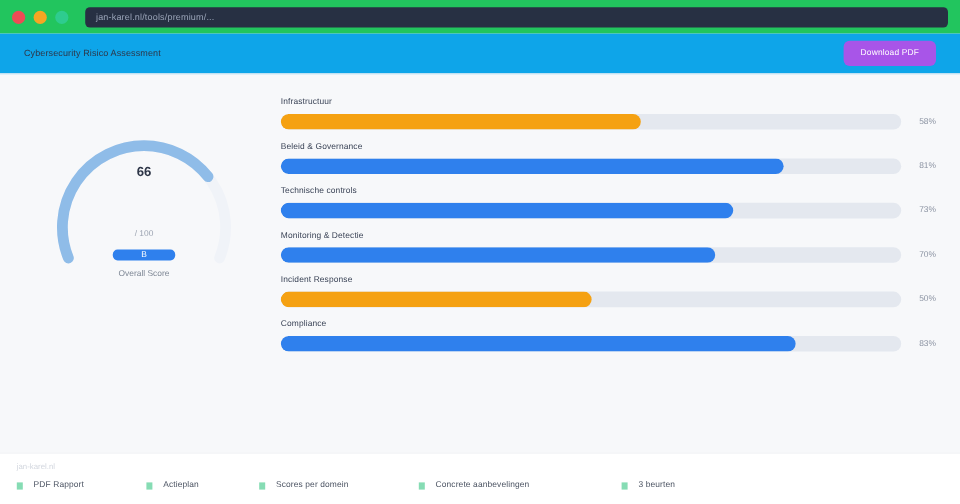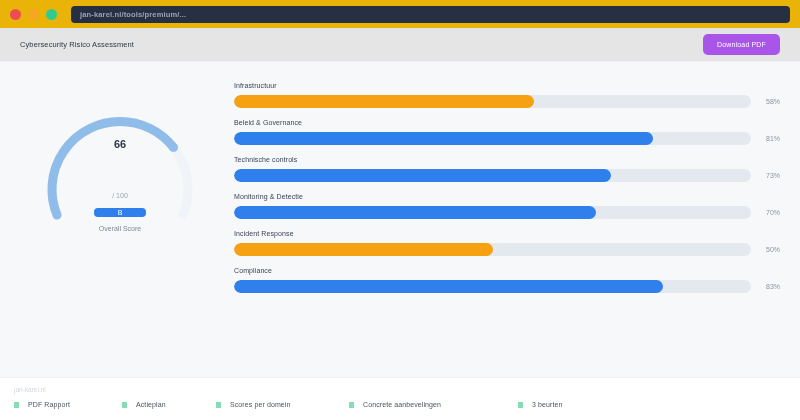--- a/index.html
+++ b/index.html
@@ -6,37 +6,37 @@
   html, body {
     width: 800px; height: 420px;
     font-family: "Liberation Sans", sans-serif;
     background: #ffffff;
     overflow: hidden;
   }
   .window { width: 800px; height: 420px; display: flex; flex-direction: column; }
 
   
   .titlebar {
-    height: 28px; background: #eab308;
-    display: flex; align-items: center; padding: 0 10px; flex: none; font-weight: bold;
+    height: 28px; background: #22c55e;
+    display: flex; align-items: center; padding: 0 10px; flex: none;
   }
   .lights { display: flex; gap: 7px; margin-right: 14px; }
   .light { width: 11px; height: 11px; border-radius: 50%; }
   .light.red { background: #ee4b55; }
   .light.amber { background: #f5a623; }
   .light.green { background: #2ecc8f; }
   .urlbar {
     flex: 1; height: 17px; background: #273043; border-radius: 4px;
     display: flex; align-items: center; padding: 0 9px;
     font-size: 7.5px; color: #9aa4b8; letter-spacing: .15px;
   }
 
   
   .header {
-    height: 34px; background: #e5e5e5; flex: none;
+    height: 34px; background: #0ea5e9; flex: none;
     display: flex; align-items: center; justify-content: space-between;
     padding: 0 20px; border-bottom: 1px solid #eef0f4;
   }
   .page-title { font-size: 7.5px; color: #2e3648; letter-spacing: .1px; }
   .dl-btn {
     background: #a855e8; color: #ffffff; border: none;
     border-radius: 5px; font-size: 7px; padding: 7px 14px;
     cursor: pointer; letter-spacing: .15px;
     font-family: "Liberation Sans", sans-serif;
   }

